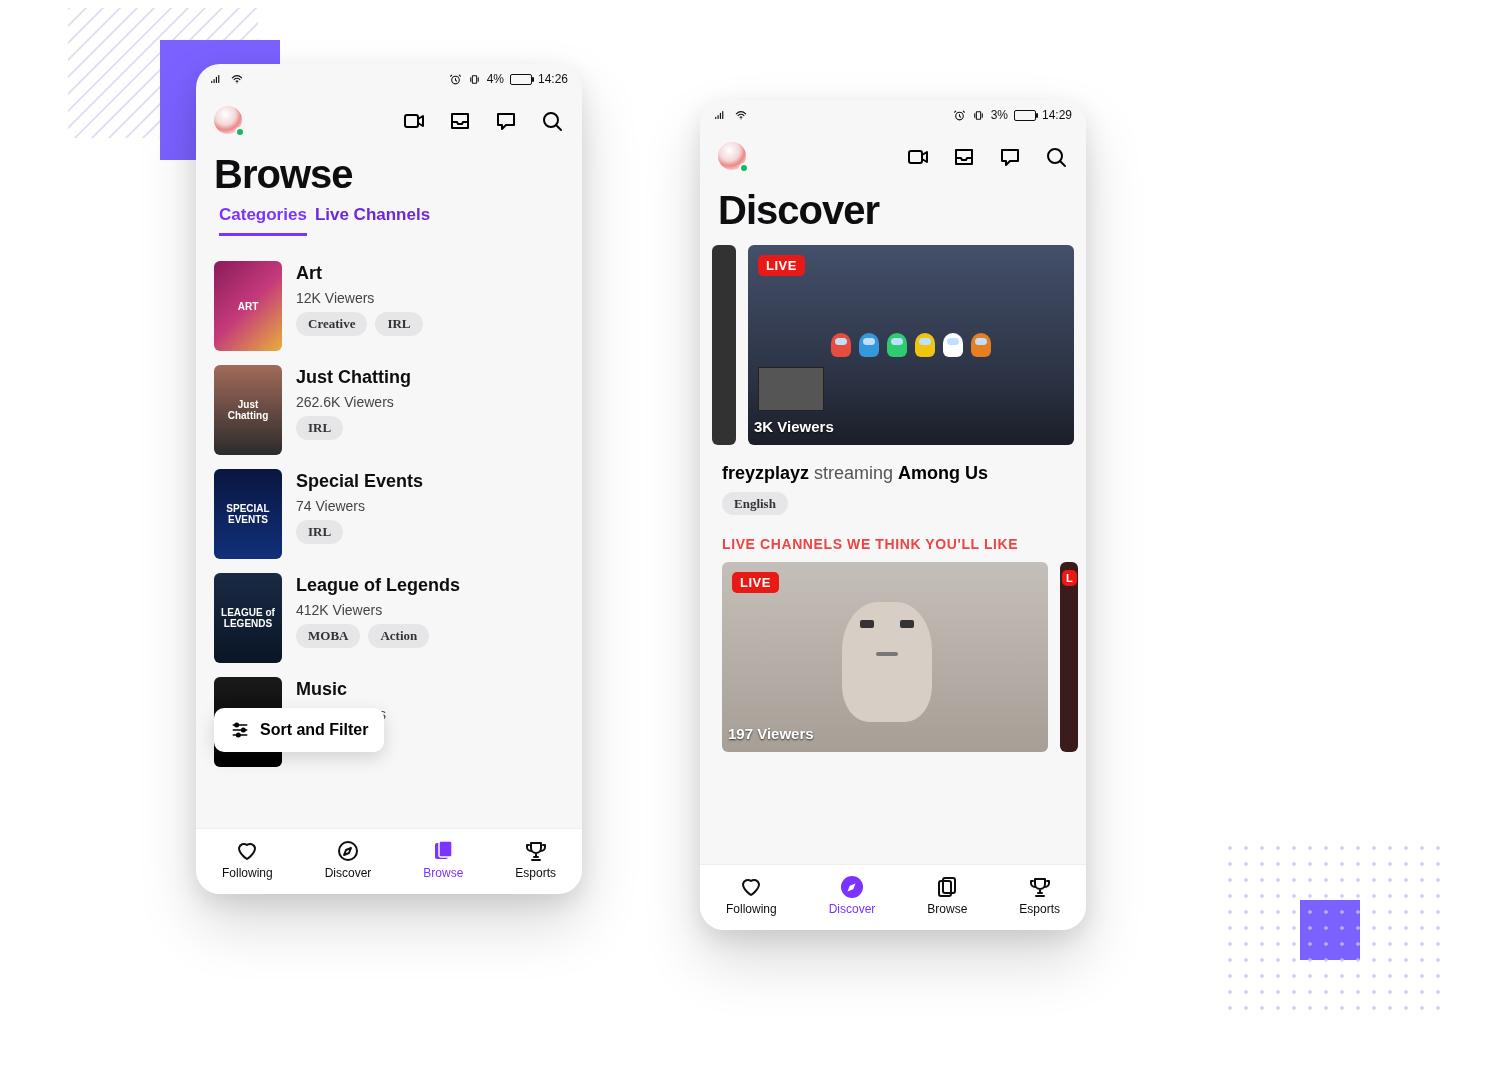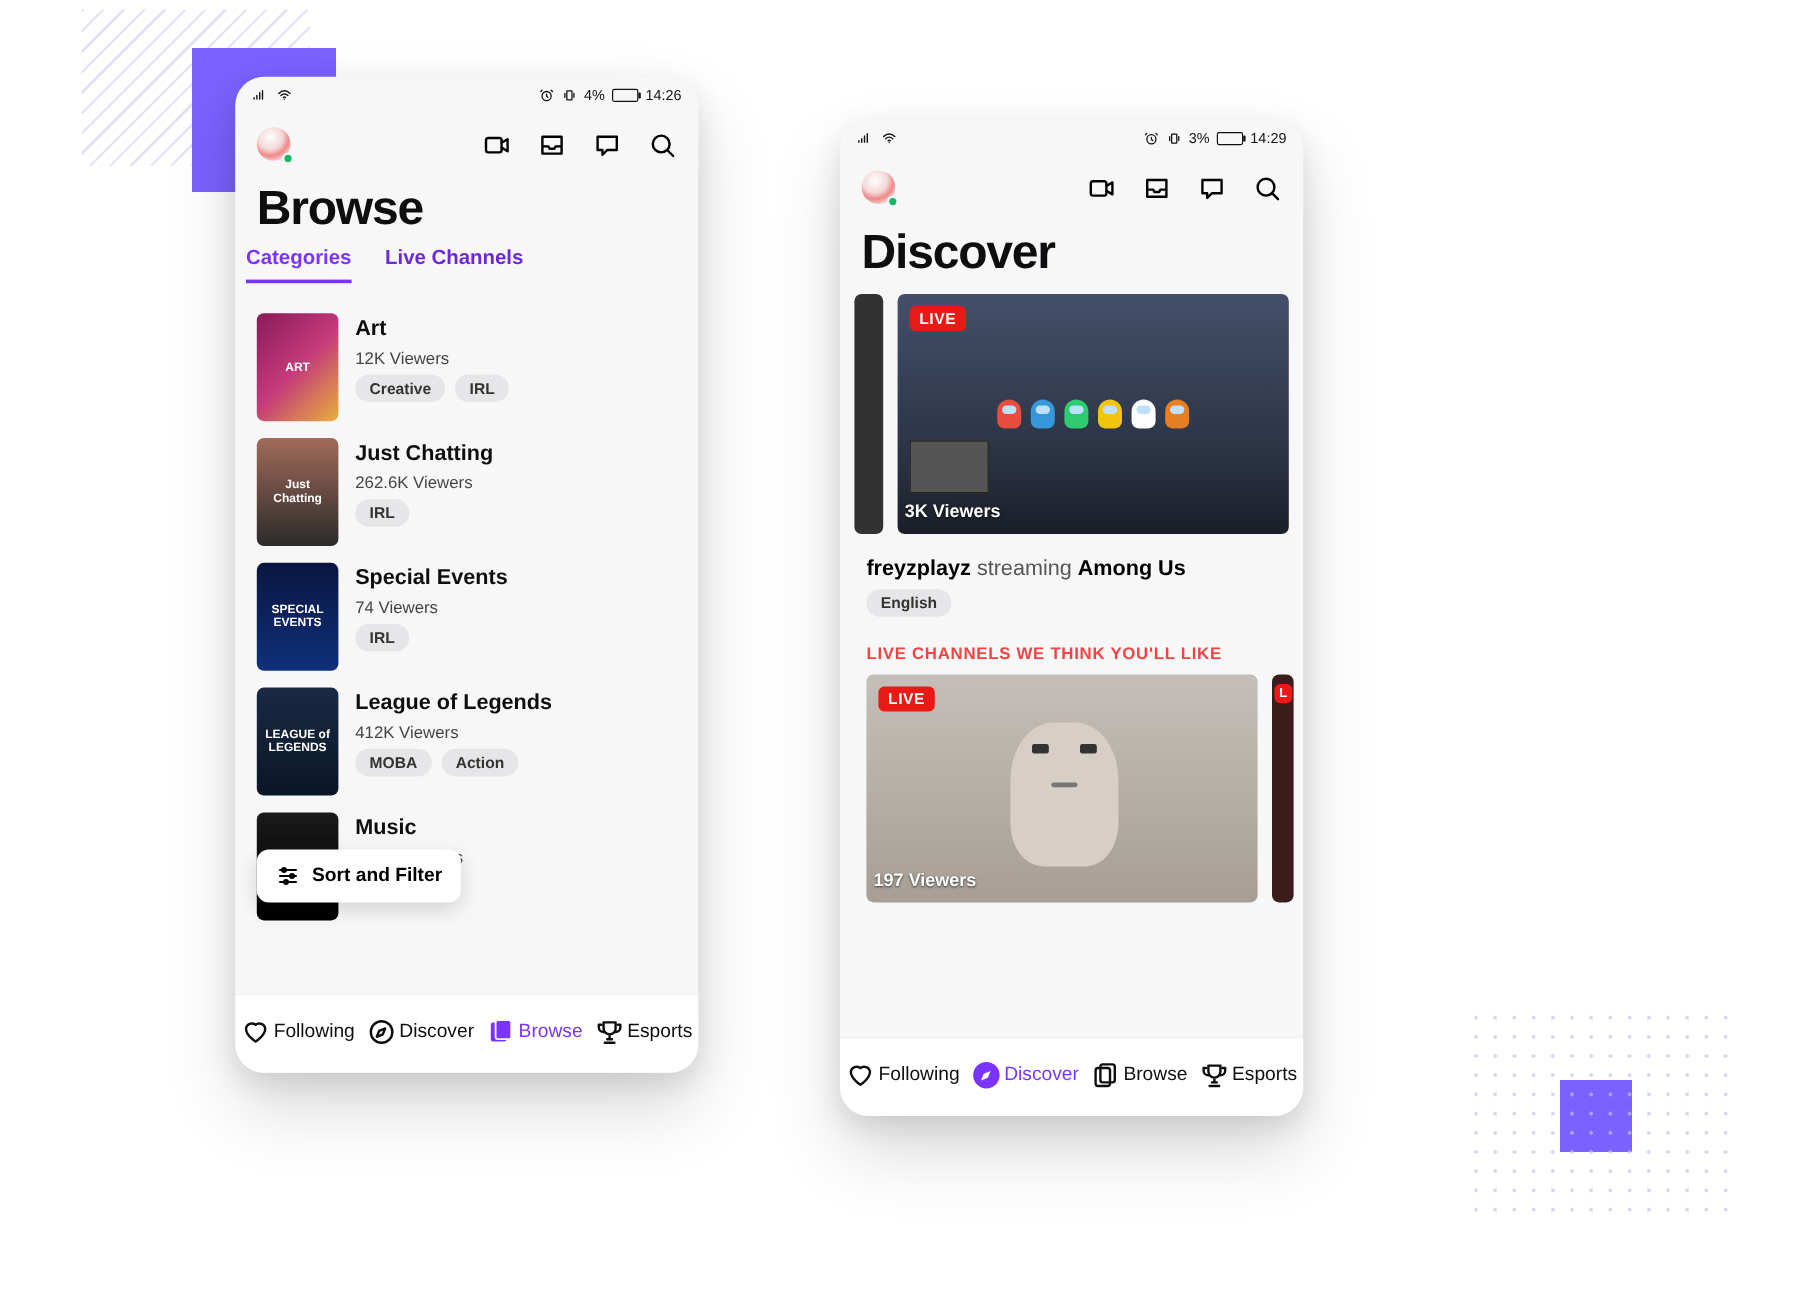--- a/index.html
+++ b/index.html
@@ -60,48 +60,48 @@
 .avatar-circle {
   width: 28px; height: 28px; border-radius: 50%;
   background: radial-gradient(circle at 40% 30%, #fff, #f3d8d8 40%, #e88 60%, #fff 90%);
 }
 .avatar-dot { position: absolute; right: -1px; bottom: -1px; width: 10px; height: 10px; border-radius: 50%; background: #14b866; border: 2px solid #f7f7f8; }
 .header-icons { display: flex; gap: 22px; }
 .header-icons svg { width: 24px; height: 24px; }
 
 .page-title { font-size: 40px; font-weight: 800; letter-spacing: -1px; padding: 16px 18px 8px; color: #0e0e10; }
 
-.tabs { display: flex; gap: 28px; padding: 0 9px 10px; border-bottom: 1px solid transparent; }
+.tabs { display: flex; gap: 8px; padding: 0 23px 10px; border-bottom: 1px solid transparent; }
 .tab { font-size: 17px; font-weight: 700; color: #6d28d9; padding-bottom: 8px; }
 .tab.active { color: #7b34ff; border-bottom: 3px solid #7b34ff; }
 
 .scroll-area { flex: 1; overflow: hidden; position: relative; }
 
 .cat-list { padding: 14px 18px 0; display: flex; flex-direction: column; gap: 14px; }
 .cat-row { display: flex; gap: 14px; }
 .cat-thumb { width: 68px; height: 90px; border-radius: 6px; flex-shrink: 0; display:flex; align-items:center; justify-content:center; color:#fff; font-weight:800; font-size:10px; text-align:center; padding:4px; line-height:1.1;}
 .cat-info { display: flex; flex-direction: column; gap: 6px; padding-top: 2px; }
 .cat-title { font-size: 18px; font-weight: 800; color: #0e0e10; }
 .cat-viewers { font-size: 14px; color: #444; }
 .tag-row { display: flex; gap: 8px; }
-.tag { background: #e6e6e8; color: #333; font-size: 13px; font-weight:600; padding: 4px 12px; border-radius: 14px; }
+.tag { background: #e6e6e8; color: #333; font-size: 13px; font-weight:600; padding: 4px 12px; border-radius: 14px; font-family: Liberation Serif, serif; }
 
 .sort-filter {
   position: absolute; left: 18px; bottom: 76px;
   background: #fff; border-radius: 10px; box-shadow: 0 6px 18px rgba(0,0,0,.15);
   display: flex; align-items: center; gap: 10px; padding: 12px 16px;
   font-size: 16px; font-weight: 700;
 }
 
 .bottom-nav {
   height: 66px; background: #fff; border-top: 1px solid #eee;
   display: flex; justify-content: space-around; align-items: center;
   padding-bottom: 4px;
 }
-.nav-item { display: flex; flex-direction: row; align-items: center; gap: 3px; font-size: 16px; color: #0e0e10; }
+.nav-item { display: flex; flex-direction: column; align-items: center; gap: 3px; font-size: 12px; color: #0e0e10; }
 .nav-item.active { color: #7b34ff; }
 .nav-item svg { width: 24px; height: 24px; }
 
 
 .hero-scroll { display: flex; gap: 12px; padding: 4px 0 0 12px; }
 .hero-card {
   position: relative; border-radius: 6px; overflow: hidden; flex-shrink: 0;
 }
 .hero-card.peek-left { width: 24px; height: 200px; background: #323232; }
 .hero-card.main { width: 326px; height: 200px; background: linear-gradient(180deg,#44506a,#2a3142 70%,#1a1e28);}

